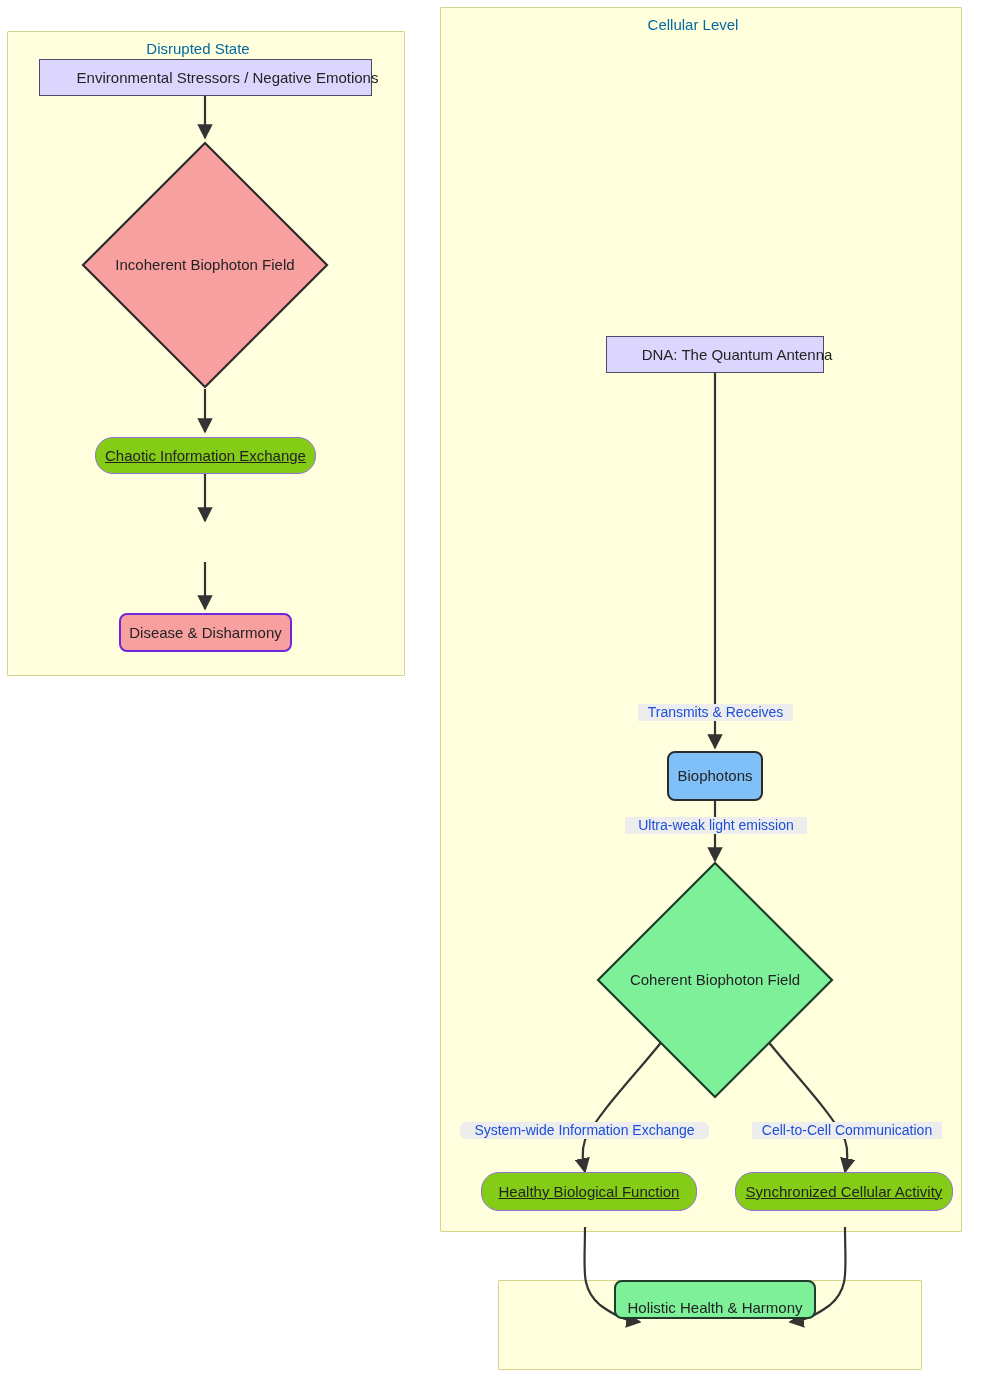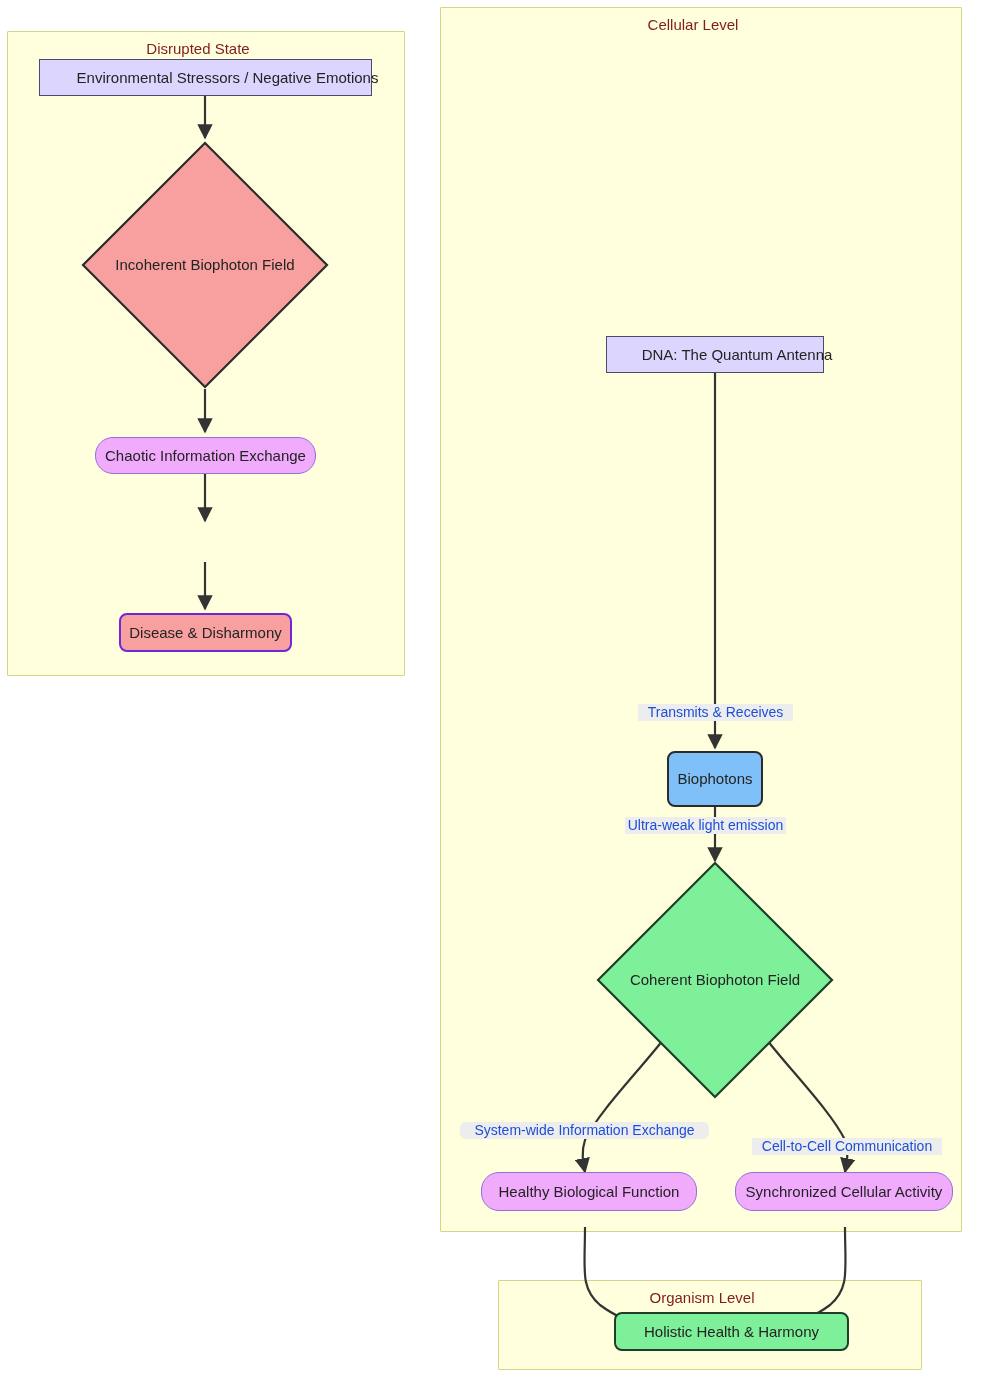--- a/index.html
+++ b/index.html
@@ -27,21 +27,21 @@
     background: #ffffde;
     border: 1px solid #d6d68a;
     border-radius: 1px;
   }
   .cluster-title {
     position: absolute;
     top: 8px;
     left: 0; right: 16px;
     text-align: center;
     font-size: 15px;
-    color: #7f1d1d;
+    color: #0369a1;
     line-height: 18px;
     white-space: nowrap;
   }
   .node {
     position: absolute;
     display: flex;
     align-items: center;
     justify-content: center;
     text-align: center;
     font-size: 15px;
@@ -49,23 +49,24 @@
     line-height: 18px;
     white-space: nowrap;
   }
   .node.rect-sharp {
     background: #dcd6ff;
     border: 1.6px solid #4b4b66;
     border-radius: 0px;
     padding-left: 44px;
   }
   .node.rect-round {
-    background: #f0abfc;
+    background: #84cc16;
     border: 1.2px solid #9370db;
     border-radius: 18px;
+    text-decoration: underline;
   }
   .node.danger {
     background: #f8a0a0;
     border: 2px solid #6d28d9;
     border-radius: 8px;
   }
   .node.photon {
     background: #7fc0f8;
     border: 2px solid #2b2b2b;
     border-radius: 8px;
@@ -164,37 +165,37 @@
 
 
   <div class="node danger" style="left:119px; top:613px; width:173px; height:39px;">
     <span>Disease &amp; Disharmony</span>
   </div>
 
   <div class="node rect-sharp" style="left:606px; top:336px; width:218px; height:37px;">
     <span>DNA: The Quantum Antenna</span>
   </div>
 
-  <div class="node photon" style="left:667px; top:751px; width:96px; height:56px;">
+  <div class="node photon" style="left:667px; top:751px; width:96px; height:50px;">
     <span>Biophotons</span>
   </div>
 
   <div class="node rect-round" style="left:481px; top:1172px; width:216px; height:39px;">
     <span>Healthy Biological Function</span>
   </div>
 
   <div class="node rect-round" style="left:735px; top:1172px; width:218px; height:39px;">
     <span>Synchronized Cellular Activity</span>
   </div>
 
-  <div class="node success" style="left:614px; top:1312px; width:235px; height:39px;">
+  <div class="node success" style="left:614px; top:1280px; width:202px; height:39px;align-items:flex-end;">
     <span>Holistic Health &amp; Harmony</span>
   </div>
 
   <div class="edge-label" style="left:638px; top:704px; width:155px;">Transmits &amp; Receives</div>
 
-  <div class="edge-label" style="left:625px; top:817px; width:161px;">Ultra-weak light emission</div>
+  <div class="edge-label" style="left:625px; top:817px; width:182px;">Ultra-weak light emission</div>
 
   <div class="edge-label" style="left:460px; top:1122px; width:249px;border-radius:6px;">System-wide Information Exchange</div>
 
-  <div class="edge-label" style="left:752px; top:1122px; width:190px;margin-top:16px;">Cell-to-Cell Communication</div>
+  <div class="edge-label" style="left:752px; top:1122px; width:190px;">Cell-to-Cell Communication</div>
 
 </div>
 
 </body></html>

